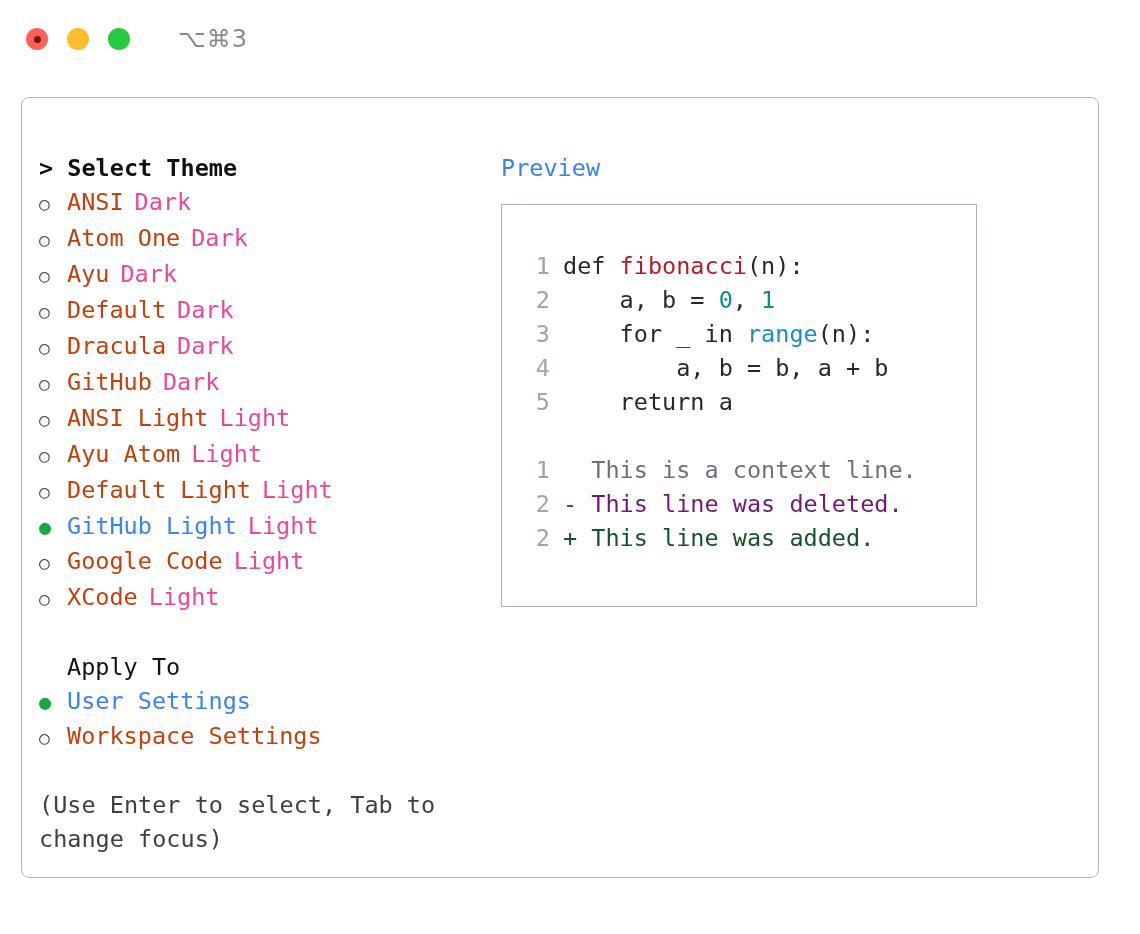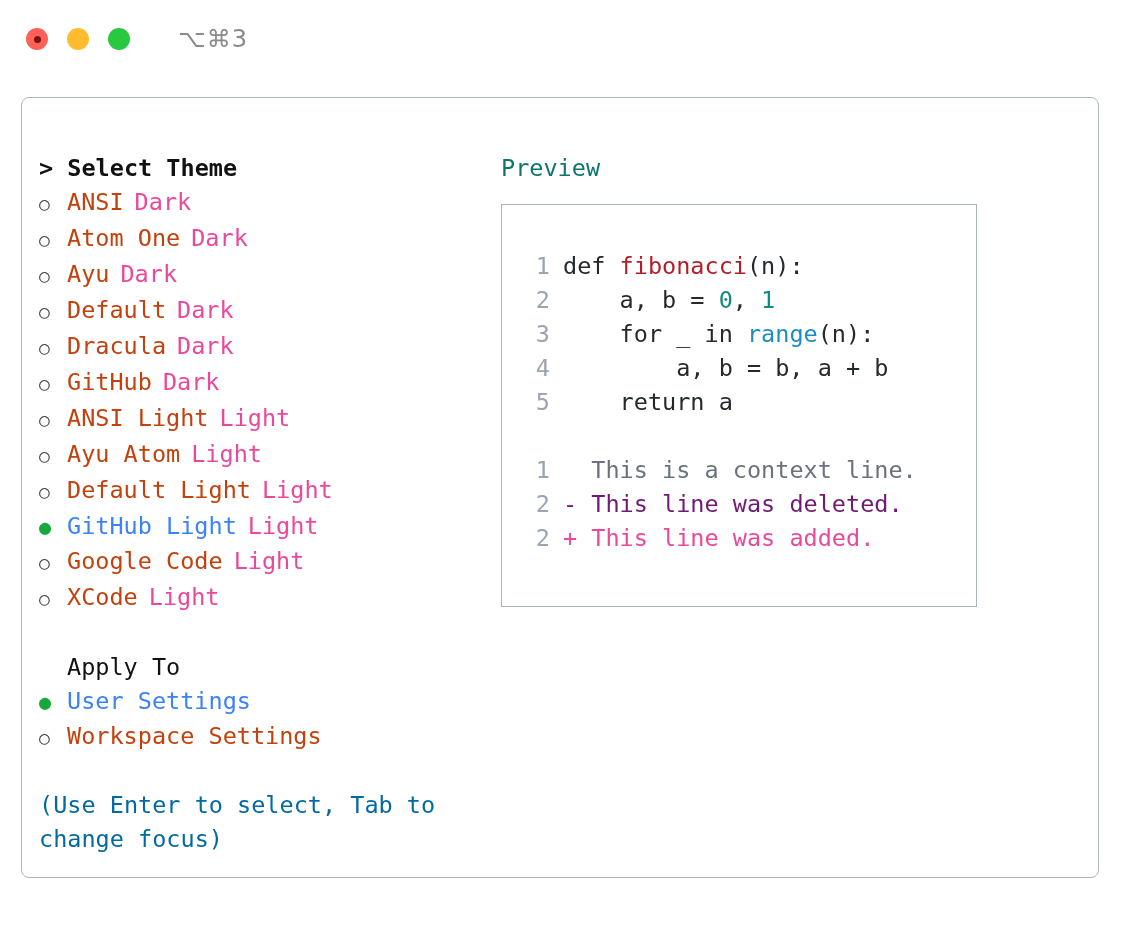--- a/index.html
+++ b/index.html
@@ -123,35 +123,35 @@
     color: #ec4899;
     margin-left: 11px;
   }
 
   .spacer-sm { height: 34px; }
 
   .hint {
     margin-top: 33px;
     font-size: 23.5px;
     line-height: 34px;
-    color: #0369a1;
+    color: #404040;
     width: 420px;
   }
 
   
   .right-col {
     position: absolute;
     left: 479px;
     top: 53px;
     width: 500px;
   }
   .preview-title {
     font-size: 23.5px;
     line-height: 34px;
-    color: #0f766e;
+    color: #3b82f6;
     white-space: pre;
   }
   .preview-box {
     margin-top: 19px;
     width: 476px;
     height: 403px;
     border: 1.6px solid #a9b2bd;
     box-sizing: border-box;
     padding: 44px 0 0 20px;
   }
@@ -172,21 +172,21 @@
   }
   .code-text { color: #24292e; }
 
   .tok-fn   { color: #b31d28; }
   .tok-num  { color: #0d8b84; }
   .tok-call { color: #1b8cc4; }
 
   .diff-gap { height: 34px; }
   .diff-ctx { color: #6a737d; }
   .diff-del { color: #701a75; }
-  .diff-add { color: #ec4899; }
+  .diff-add { color: #14532d; }
 </style>
 </head>
 <body>
 
 <div class="window">
 
   <div class="titlebar">
     <div class="lights">
       <div class="light red"></div>
       <div class="light yellow"></div>

